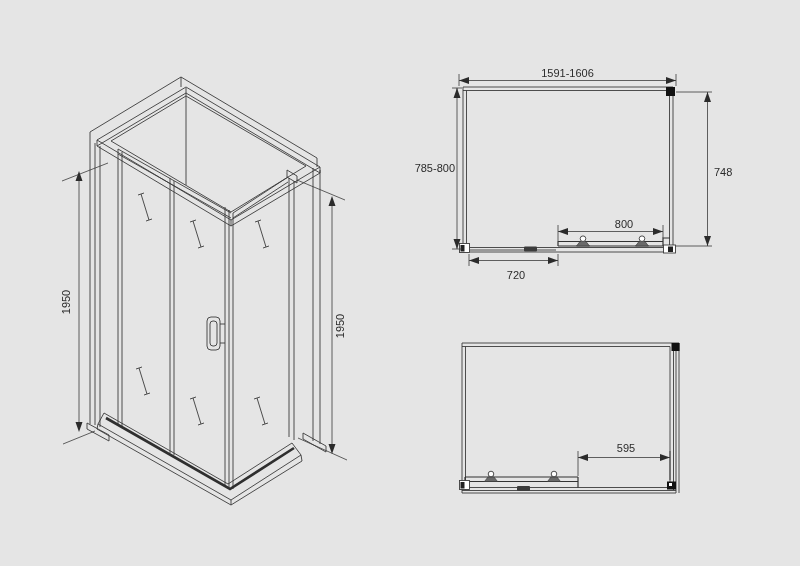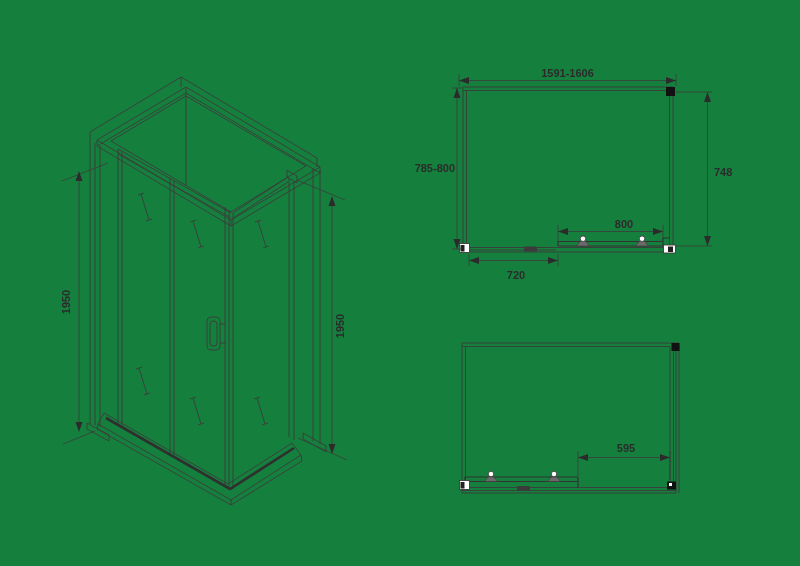--- a/index.html
+++ b/index.html
@@ -1,22 +1,21 @@
 <!DOCTYPE html>
 <html><head>
 <meta charset="utf-8">
 <style>
   html,body{margin:0;padding:0;background:#fff;}
   .canvas{
     position:relative;
     width:800px;height:566px;
-    background:#15803d;
+    background:#e5e5e5;
     overflow:hidden;
     font-family:"Liberation Sans", sans-serif;
-    font-weight:bold;
   }
   svg{display:block;}
   .ln{fill:none;stroke:#3b3b3b;stroke-width:0.9;}
   .ln-thick{fill:none;stroke:#2f2f2f;stroke-width:2.6;}
   .ln-med{fill:none;stroke:#333;stroke-width:1.2;}
   .dim{fill:none;stroke:#3b3b3b;stroke-width:0.8;}
   .arrow{fill:#2b2b2b;stroke:none;}
   .dimtext{fill:#2b2b2b;font-size:11px;font-family:"Liberation Sans",sans-serif;}
   .blacksq{fill:#111;stroke:none;}
   .fitting{fill:#3b3b3b;stroke:none;}

